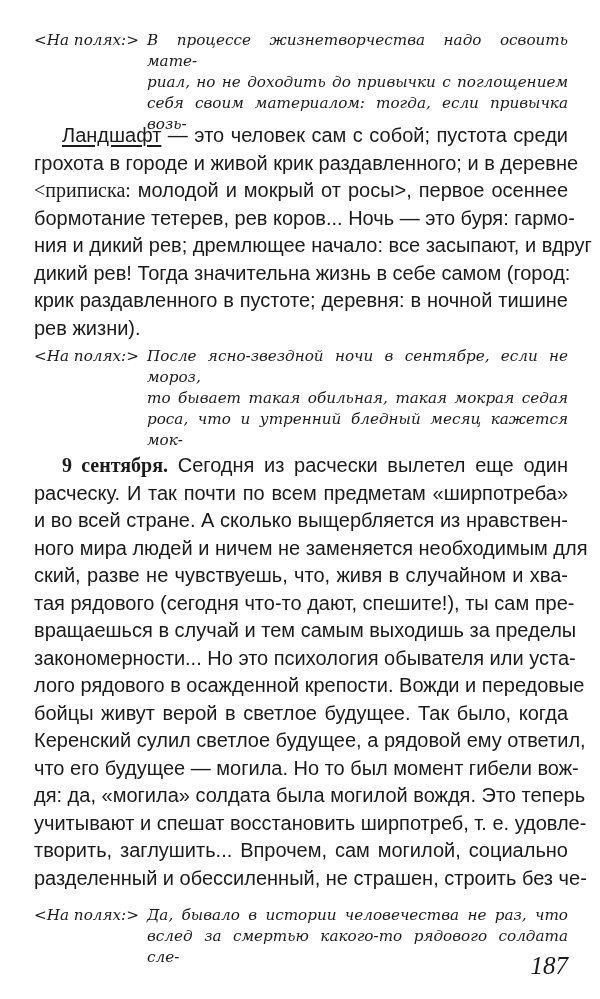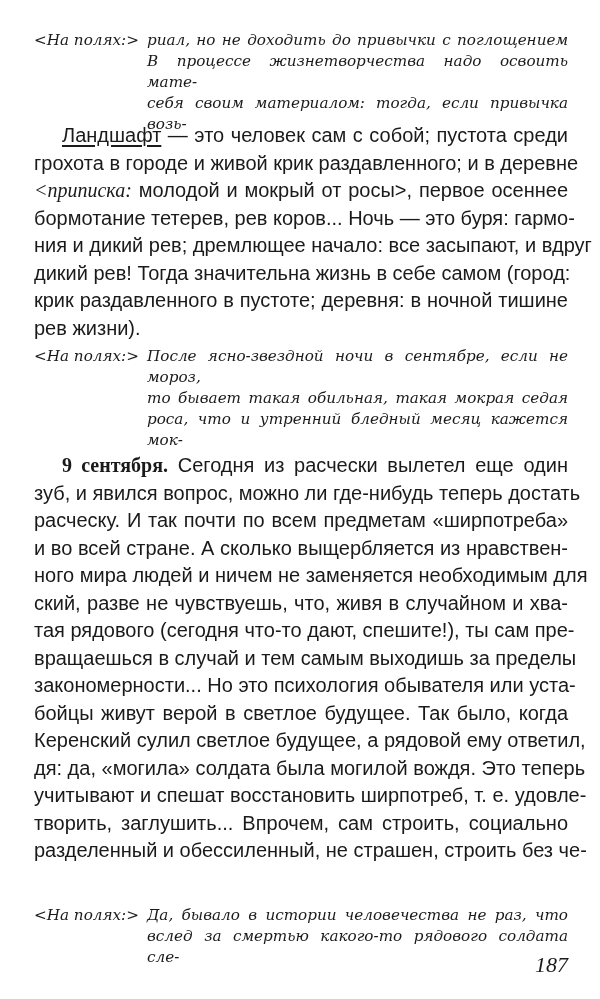--- a/index.html
+++ b/index.html
@@ -8,39 +8,39 @@
   .note { display: flex; font-family: "DejaVu Serif", "Liberation Serif", serif; font-style: italic; font-size: 15.2px; line-height: 21px; margin: 0; }
   .note-label { width: 113px; flex: none; }
   .note-text { flex: 1; text-align: justify; }
   .note-text .ln { display: block; text-align: justify; text-align-last: justify; }
   .note-text .ln.last { text-align-last: left; }
   .body { font-family: "Liberation Sans", "DejaVu Sans", sans-serif; font-size: 20px; line-height: 27.5px; margin: 0; }
   .body .ln { display: block; text-align: justify; text-align-last: justify; white-space: nowrap; }
   .body .ln.last { text-align-last: left; }
   .body .ln.first { text-indent: 28px; }
   .u { text-decoration: underline; text-underline-offset: 3px; }
-  .i { font-style: italic; font-family: "Liberation Serif", serif; }
+  .i { font-family: "Liberation Serif", serif; }
   .b { font-weight: bold; font-family: "Liberation Serif", serif; }
-  .pagenum { position: absolute; right: 32px; top: 952px; font-family: "Liberation Serif", serif; font-style: italic; font-size: 22px; }
+  .pagenum { position: absolute; right: 32px; top: 952px; font-family: "Liberation Serif", serif; font-style: italic; font-size: 25px; }
   .block1 { position: absolute; top: 30px; }
   .block2 { position: absolute; top: 122px; }
   .block3 { position: absolute; top: 346px; }
   .block4 { position: absolute; top: 452px; }
   .block5 { position: absolute; top: 905px; }
 </style>
 </head>
 <body>
 
 <div class="page" style="top:0;left:0;width:600px;height:814px;position:absolute;">
 
   <div class="note block1" style="left:34px;width:534px;">
     <span class="note-label">&lt;На полях:&gt;</span>
     <span class="note-text">
+      <span class="ln">В процессе жизнетворчества надо освоить мате-</span>
       <span class="ln">риал, но не доходить до привычки с поглощением</span>
-      <span class="ln">В процессе жизнетворчества надо освоить мате-</span>
       <span class="ln">себя своим материалом: тогда, если привычка возь-</span>
     </span>
   </div>
 
   <div class="body block2" style="left:34px;width:534px;">
     <span class="ln first"><span class="u">Ландшафт</span><span> — это человек сам с собой; пустота среди</span></span>
     <span class="ln">грохота в городе и живой крик раздавленного; и в деревне</span>
     <span class="ln"><span class="i">&lt;приписка:</span><span> молодой и мокрый от росы&gt;, первое осеннее</span></span>
     <span class="ln">бормотание тетерев, рев коров... Ночь — это буря: гармо-</span>
     <span class="ln">ния и дикий рев; дремлющее начало: все засыпают, и вдруг</span>
@@ -53,33 +53,34 @@
     <span class="note-label">&lt;На полях:&gt;</span>
     <span class="note-text">
       <span class="ln">После ясно-звездной ночи в сентябре, если не мороз,</span>
       <span class="ln">то бывает такая обильная, такая мокрая седая</span>
       <span class="ln">роса, что и утренний бледный месяц кажется мок-</span>
     </span>
   </div>
 
   <div class="body block4" style="left:34px;width:534px;">
     <span class="ln first"><span class="b">9 сентября.</span><span> Сегодня из расчески вылетел еще один</span></span>
-    <span class="ln">зуб, и явился вопрос, можно ли где-нибудь теперь достать</span>
     <span class="ln">расческу. И так почти по всем предметам «ширпотреба»</span>
     <span class="ln">и во всей стране. А сколько выщербляется из нравствен-</span>
     <span class="ln">ного мира людей и ничем не заменяется необходимым для</span>
     <span class="ln">ский, разве не чувствуешь, что, живя в случайном и хва-</span>
     <span class="ln">тая рядового (сегодня что-то дают, спешите!), ты сам пре-</span>
     <span class="ln">вращаешься в случай и тем самым выходишь за пределы</span>
     <span class="ln">закономерности... Но это психология обывателя или уста-</span>
+    <span class="ln">лого рядового в осажденной крепости. Вожди и передовые</span>
     <span class="ln">бойцы живут верой в светлое будущее. Так было, когда</span>
     <span class="ln">Керенский сулил светлое будущее, а рядовой ему ответил,</span>
+    <span class="ln">что его будущее — могила. Но то был момент гибели вож-</span>
     <span class="ln">дя: да, «могила» солдата была могилой вождя. Это теперь</span>
     <span class="ln">учитывают и спешат восстановить ширпотреб, т. е. удовле-</span>
-    <span class="ln">творить, заглушить... Впрочем, сам строить, социально</span>
+    <span class="ln">творить, заглушить... Впрочем, сам могилой, социально</span>
     <span class="ln last">разделенный и обессиленный, не страшен, строить без че-</span>
   </div>
 
   <div class="note block5" style="left:34px;width:534px;">
     <span class="note-label">&lt;На полях:&gt;</span>
     <span class="note-text">
       <span class="ln">Да, бывало в истории человечества не раз, что</span>
       <span class="ln">вслед за смертью какого-то рядового солдата сле-</span>
     </span>
   </div>

